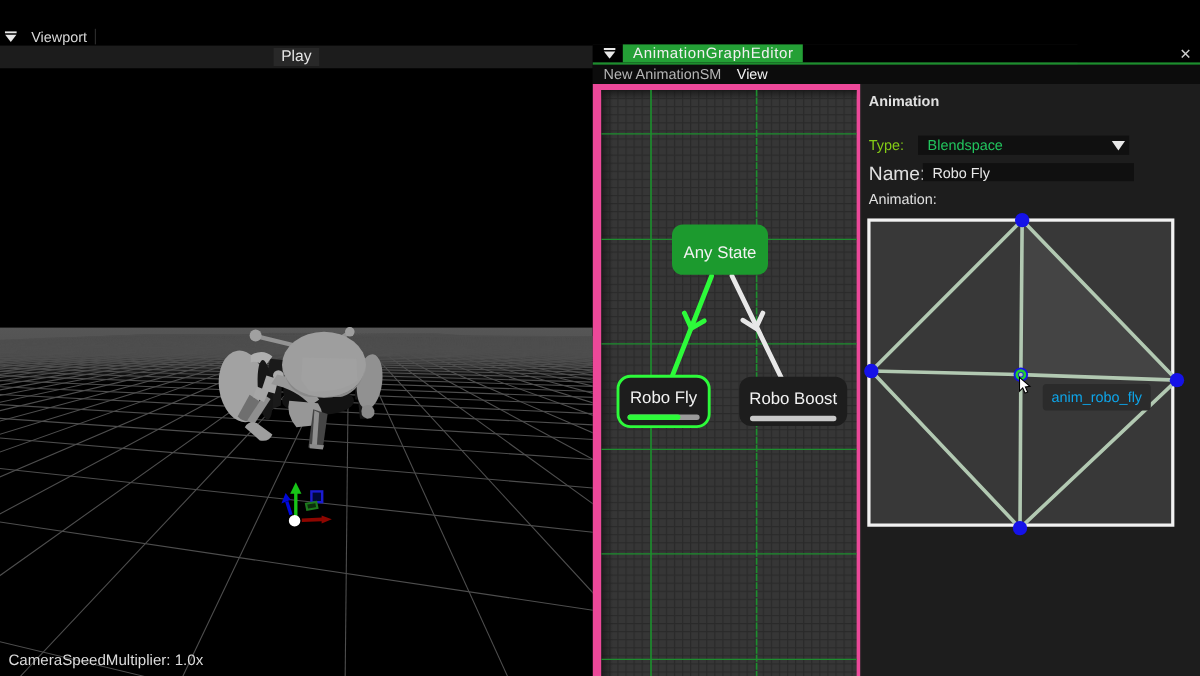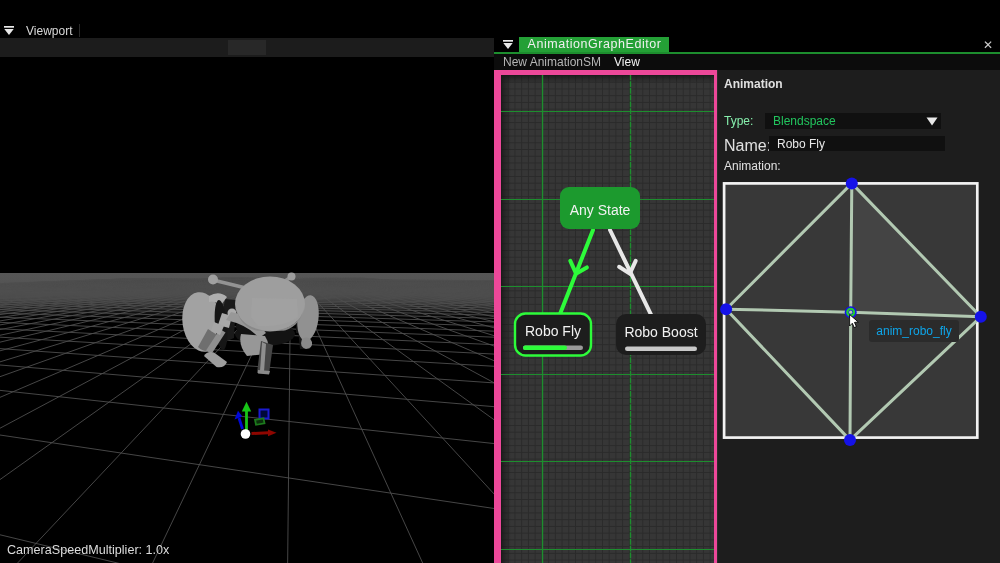--- a/index.html
+++ b/index.html
@@ -11,20 +11,21 @@
   <div class="abs" style="left:0;top:0;width:494px;height:15px;background:#000;">
     <svg class="abs" style="left:4px;top:2.5px;" width="10" height="9" viewBox="0 0 10 9">
       <rect x="0" y="0" width="10" height="1.7" fill="#e8e8e8"></rect>
       <polygon points="0.3,3 9.7,3 5,9" fill="#e8e8e8"></polygon>
     </svg>
     <div class="abs" style="left:26px;top:1px;font-size:12px;color:#d8d8d8;">Viewport</div>
     <div class="abs" style="left:79px;top:1px;width:1px;height:13px;background:#2a2a2a;"></div>
   </div>
   <div class="abs" style="left:0;top:15px;width:494px;height:19px;background:#1c1c1c;">
     <div class="abs" style="left:228px;top:2px;width:38px;height:15px;background:#282828;"></div>
+    <div class="abs" style="left:0;top:1px;width:494px;text-align:center;font-size:13px;color:#e4e4e4;">Play</div>
   </div>
   <svg class="abs" style="left:0;top:34px;" width="494" height="529" viewBox="0 0 494 529">
     <defs>
       <linearGradient id="horiz" x1="0" y1="0" x2="0" y2="1">
         <stop offset="0" stop-color="#565656"></stop>
         <stop offset="0.40" stop-color="#525252"></stop>
         <stop offset="0.62" stop-color="#454545" stop-opacity="0.75"></stop>
         <stop offset="1" stop-color="#3a3a3a" stop-opacity="0"></stop>
       </linearGradient>
     </defs>
@@ -288,21 +289,21 @@
       <rect x="22" y="270.5" width="44" height="4.5" rx="2.2" fill="#2dfb3a"></rect>
       <rect x="115" y="239" width="90" height="41" rx="10" fill="#1d1d1d"></rect>
       <text x="160" y="262" font-size="14" fill="#f2f2f2" text-anchor="middle">Robo Boost</text>
       <rect x="124" y="271.5" width="72" height="4.5" rx="2.2" fill="#c8c8c8"></rect>
     </svg>
   </div>
 
   <div class="abs" style="left:223px;top:33px;width:1px;height:530px;background:#2b2b2b;"></div>
   <div class="abs" style="left:224px;top:33px;width:282px;height:530px;background:#1d1d1d;">
     <div class="abs" style="left:6px;top:7px;font-size:12px;color:#e0e0e0;font-weight:bold;">Animation</div>
-    <div class="abs" style="left:6px;top:44px;font-size:12px;color:#86efac;">Type:</div>
+    <div class="abs" style="left:6px;top:44px;font-size:12px;color:#84cc16;">Type:</div>
     <div class="abs" style="left:47px;top:43px;width:176px;height:16px;background:#101010;">
       <div class="abs" style="left:8px;top:1px;font-size:12px;color:#22c55e;">Blendspace</div>
       <svg class="abs" style="right:3px;top:4px;" width="12" height="9">
           <polygon points="0.5,0.5 11.5,0.5 6,8.5" fill="#e8e8e8"></polygon>
         </svg>
     </div>
     <div class="abs" style="left:6px;top:67px;font-size:16px;color:#e0e0e0;">Name:</div>
     <div class="abs" style="left:51px;top:66px;width:176px;height:15px;background:#101010;">
       <div class="abs" style="left:8px;top:1px;font-size:12px;color:#e8e8e8;">Robo Fly</div>
     </div>

